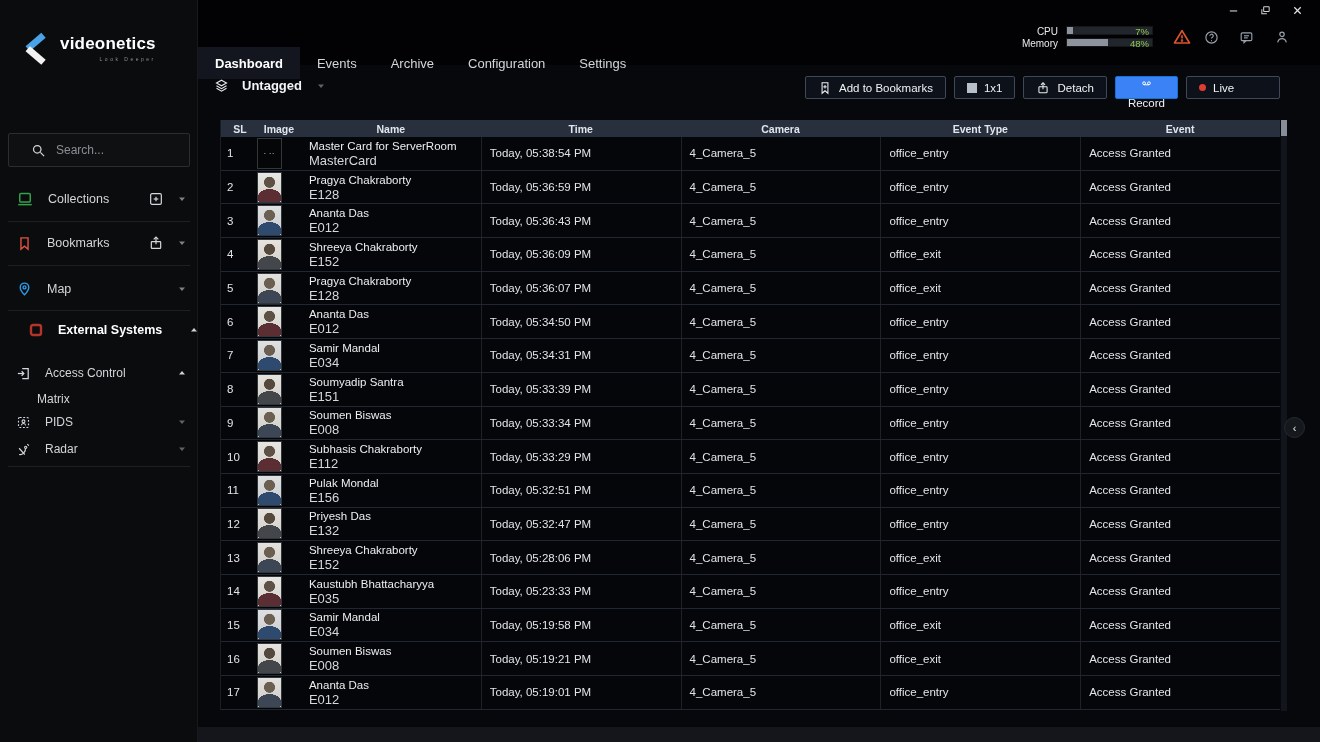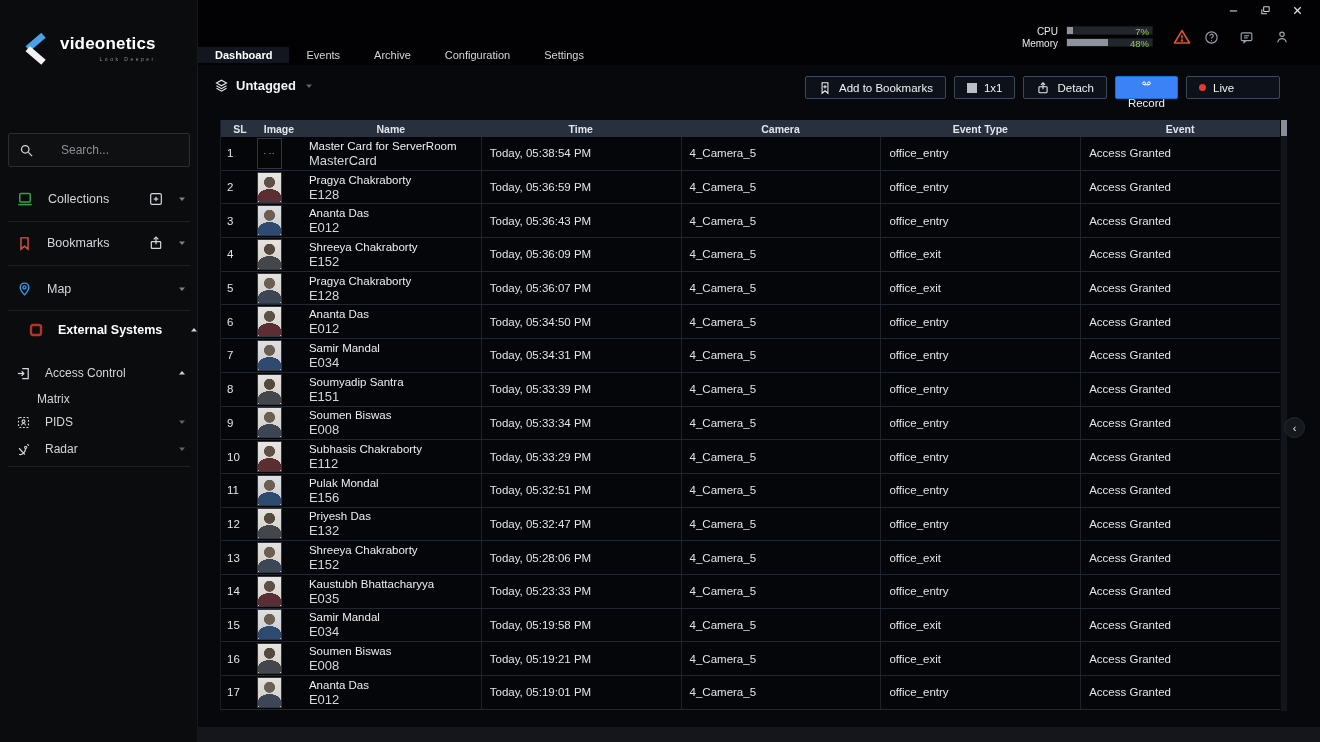--- a/index.html
+++ b/index.html
@@ -11,53 +11,53 @@
   
   .main-bg { position:absolute; left:198px; top:65px; width:1122px; height:677px; background:#07080c; }
   .bottom-band { position:absolute; left:198px; top:727px; width:1122px; height:15px; background:#14161b; }
 
   
   .win-controls { position:absolute; top:4px; right:16px; display:flex; gap:19px; align-items:center; }
   .win-btn { width:13px; height:13px; display:flex; align-items:center; justify-content:center; }
 
   
   .nav-tabs { position:absolute; left:198px; top:31px; height:32px; display:flex; }
-  .tab { display:flex; align-items:center; padding:0 17px; font-size:11px; color:#d2d6da; cursor:default;margin-top:16px; }
+  .tab { display:flex; align-items:center; padding:16px 17px; font-size:13px; color:#d2d6da; cursor:default;margin-top:16px; }
   .tab.active { background:#13161f; color:#fff; font-weight:bold; }
 
   
   .meter-label { position:absolute; width:38px; text-align:right; font-size:10px; color:#e8eaec; }
   .meter { position:absolute; left:1066px; width:87px; height:9px; background:#21252c; border:1px solid #15171b; }
   .meter-fill { height:100%; background:#8d939d; }
   .meter-pct { position:absolute; right:3px; top:-1px; font-size:9.5px; color:#93c74f; }
 
   .top-icons { position:absolute; top:28px; }
 
   
   .sidebar { position:absolute; left:0; top:0; width:198px; height:742px; background:#0b0c0e; border-right:1px solid #18191b; }
   .logo { position:absolute; left:18px; top:28px; display:flex; align-items:center; gap:6px; }
   .logo-name { font-size:17px; font-weight:bold; color:#fff; letter-spacing:.2px; }
   .logo-tag { font-size:5px; color:#8b8f93; letter-spacing:2.5px; text-align:right; margin-top:2px; }
 
   .search-box { position:absolute; left:8px; top:133px; width:182px; height:34px; border:1px solid #2b2d31;
-                background:#0f1012; border-radius:2px; display:flex; align-items:center; gap:27px; padding:0 10px; }
+                background:#0f1012; border-radius:2px; display:flex; align-items:center; gap:10px; padding:0 22px; }
   .search-box input { flex:1; background:transparent; border:none; outline:none; color:#c7cbd0; font-size:12px;
                       font-family:"Liberation Sans", sans-serif; }
   .search-box input::placeholder { color:#8a8f95; }
 
   .side-item { position:absolute; left:0; width:198px; display:flex; align-items:center; gap:14px;
                padding:0 10px 0 16px; cursor:default; }
   .side-item .lbl { font-size:12.5px; color:#d3d6d9; }
   .side-item .spacer { margin-left:auto; display:flex; align-items:center; gap:12px; }
   .side-item.bold .lbl { font-weight:bold; color:#fff; }
   .divider { position:absolute; left:8px; width:182px; height:1px; background:#1e1f22; }
   .sub-label { position:absolute; left:37px; font-size:12px; color:#d3d6d9; }
 
   
-  .group-label { position:absolute; left:214px; top:78px; display:flex; align-items:center; gap:7px; }
+  .group-label { position:absolute; left:214px; top:78px; display:flex; align-items:center; gap:13px; }
   .group-label .txt { font-size:13px; font-weight:bold; color:#f2f4f6; }
   .toolbar { position:absolute; top:76px; right:40px; height:23px; display:flex; gap:8px; }
   .btn { display:flex; align-items:center; gap:7px; padding:0 12px; border:1px solid #3f4856; border-radius:2px;
          background:#0c111a; font-size:11.5px; color:#f0f2f4; cursor:default; }
   .btn.primary { background:#3b82f6; border-color:#1173d4;flex-direction:column; }
   .live-dot { width:7px; height:7px; border-radius:50%; background:#e03c31; }
   .sq-glyph { width:10px; height:10px; background:#b9bfc8; }
 
   
   .table { position:absolute; left:220px; top:120px; width:1060px; border-left:1px solid #191d24; }

